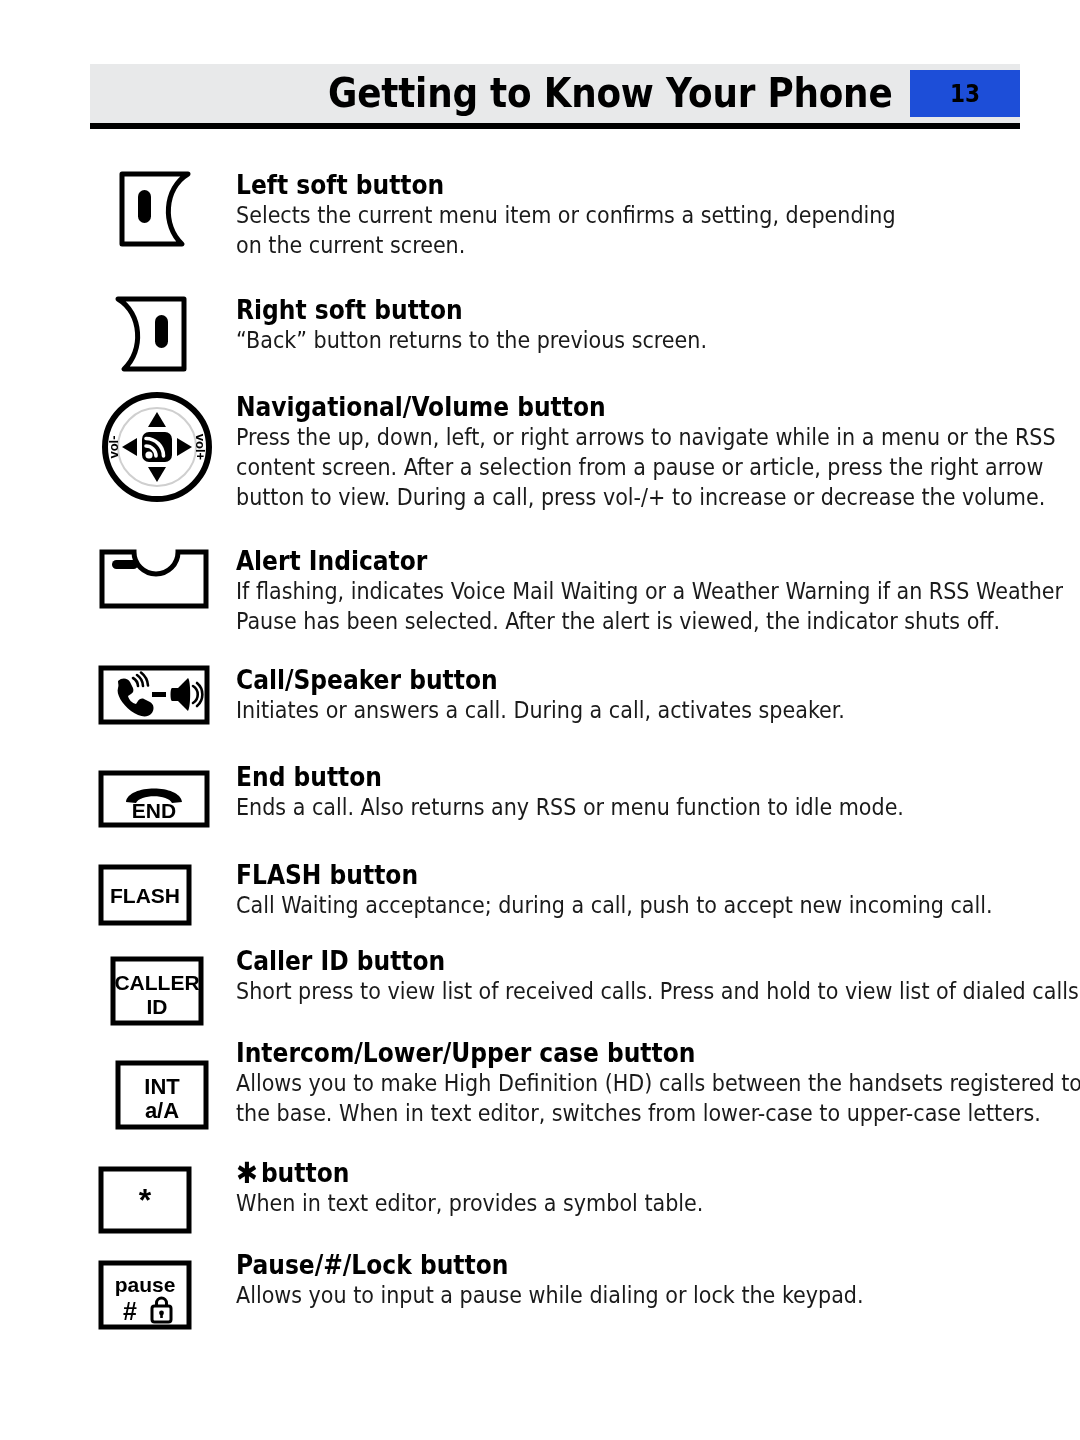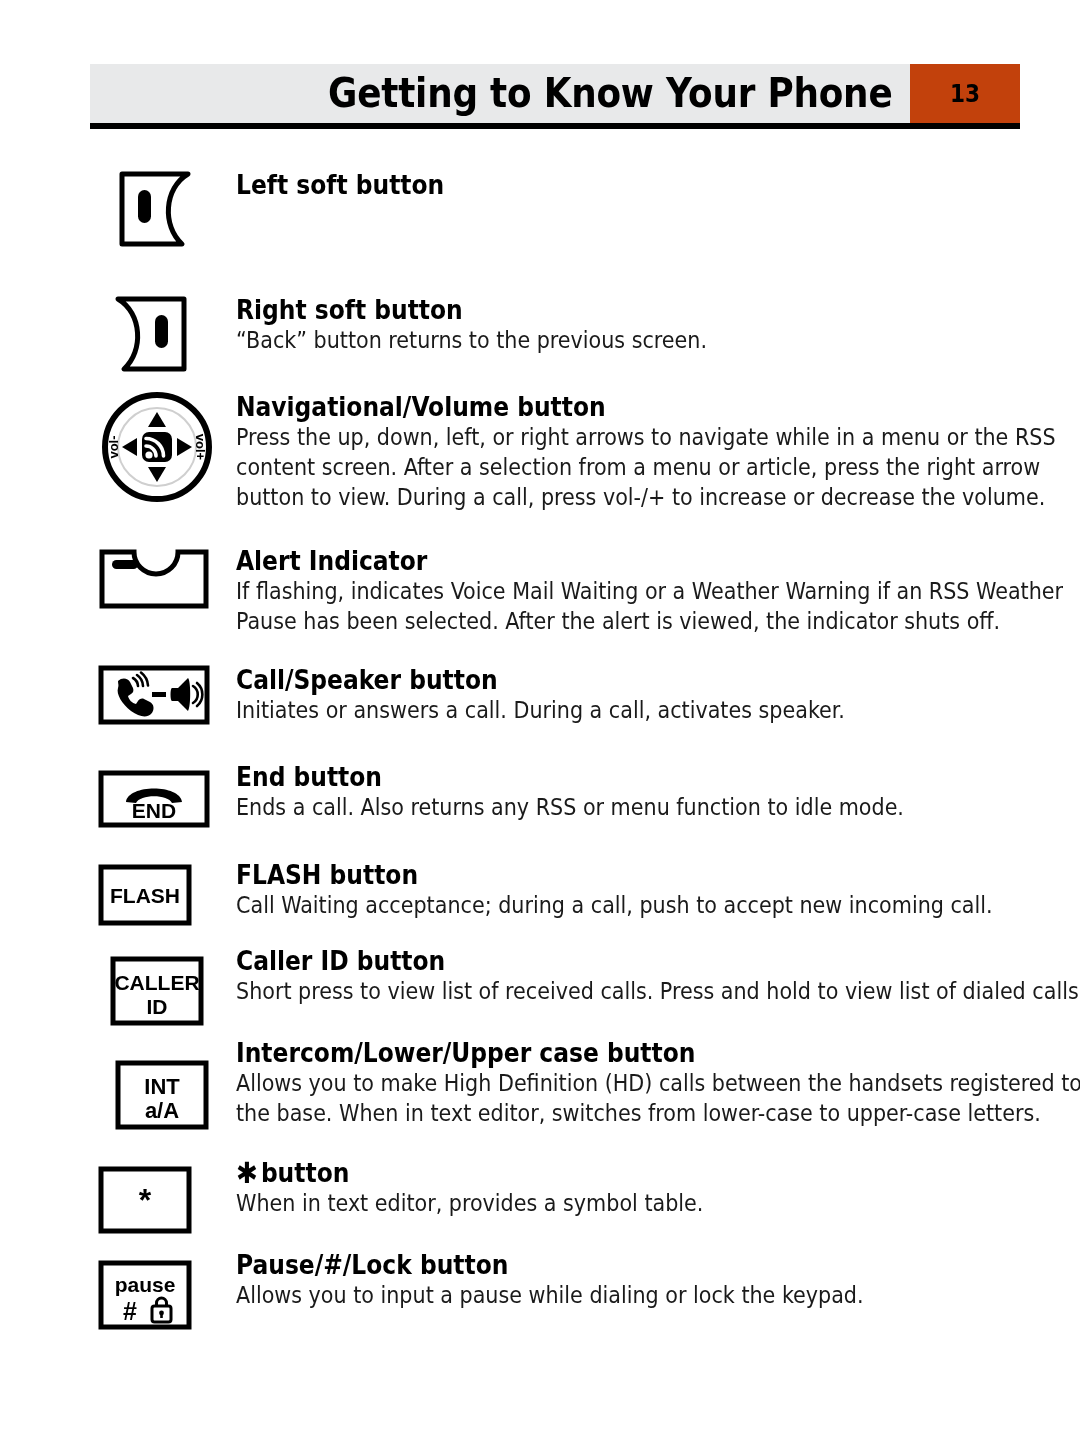--- a/index.html
+++ b/index.html
@@ -33,22 +33,22 @@
     font-weight: bold;
     letter-spacing: -0.2px;
     white-space: nowrap;
     padding-right: 18px;
     line-height: 1;
     transform: scaleX(0.97);
     transform-origin: right center;
   }
   .page-number-block {
     width: 110px;
-    height: 59px;
-    background: #c2410c;
+    height: 47px;
+    background: #1d4ed8;
     display: flex;
     align-items: center;
     justify-content: center;
     flex: 0 0 auto;
   }
   .page-number {
     font-size: 24px;
     font-weight: bold;
     line-height: 1;
   }
@@ -122,20 +122,24 @@
 
   <div class="entry" style="top:170px;">
     <div class="entry-icon">
       <svg width="100" height="78" viewBox="0 0 100 78" aria-hidden="true">
         <path d="M24,4 L90,4 C66,18 64,56 84,74 L24,74 Z" fill="#ffffff" stroke="#000000" stroke-width="5" stroke-linejoin="round"></path>
         <rect x="40" y="20" width="13" height="33" rx="6.5" fill="#000000"></rect>
       </svg>
     </div>
     <div class="entry-text">
       <div class="entry-title">Left soft button</div>
+      <div class="entry-desc">
+        <div>Selects the current menu item or confirms a setting, depending</div>
+        <div>on the current screen.</div>
+      </div>
     </div>
   </div>
 
   <div class="entry" style="top:295px;">
     <div class="entry-icon">
       <svg width="100" height="78" viewBox="0 0 100 78" aria-hidden="true">
         <path d="M86,4 L20,4 C44,18 46,56 26,74 L86,74 Z" fill="#ffffff" stroke="#000000" stroke-width="5" stroke-linejoin="round"></path>
         <rect x="57" y="20" width="13" height="33" rx="6.5" fill="#000000"></rect>
       </svg>
     </div>
@@ -167,21 +171,21 @@
           <circle cx="51" cy="67" r="3.6" fill="#ffffff"></circle>
           <path d="M48,58 a10,10 0 0 1 10,10" fill="none" stroke="#ffffff" stroke-width="3.6" stroke-linecap="round"></path>
           <path d="M48,50.5 a17.5,17.5 0 0 1 17.5,17.5" fill="none" stroke="#ffffff" stroke-width="3.6" stroke-linecap="round"></path>
         </g>
       </svg>
     </div>
     <div class="entry-text">
       <div class="entry-title">Navigational/Volume button</div>
       <div class="entry-desc">
         <div>Press the up, down, left, or right arrows to navigate while in a menu or the RSS</div>
-        <div>content screen. After a selection from a menu or article, press the right arrow</div>
+        <div>content screen. After a selection from a pause or article, press the right arrow</div>
         <div>button to view. During a call, press vol-/+ to increase or decrease the volume.</div>
       </div>
     </div>
   </div>
 
   <div class="entry" style="top:546px;">
     <div class="entry-icon" style="top:2px;">
       <svg width="112" height="62" viewBox="0 0 112 62" aria-hidden="true">
         <path d="M4,4 L36,4 A22,22 0 0 0 80,4 L108,4 L108,58 L4,58 Z" fill="#ffffff" stroke="#000000" stroke-width="5" stroke-linejoin="miter"></path>
         <rect x="14" y="12" width="26" height="9" rx="4.5" fill="#000000"></rect>

